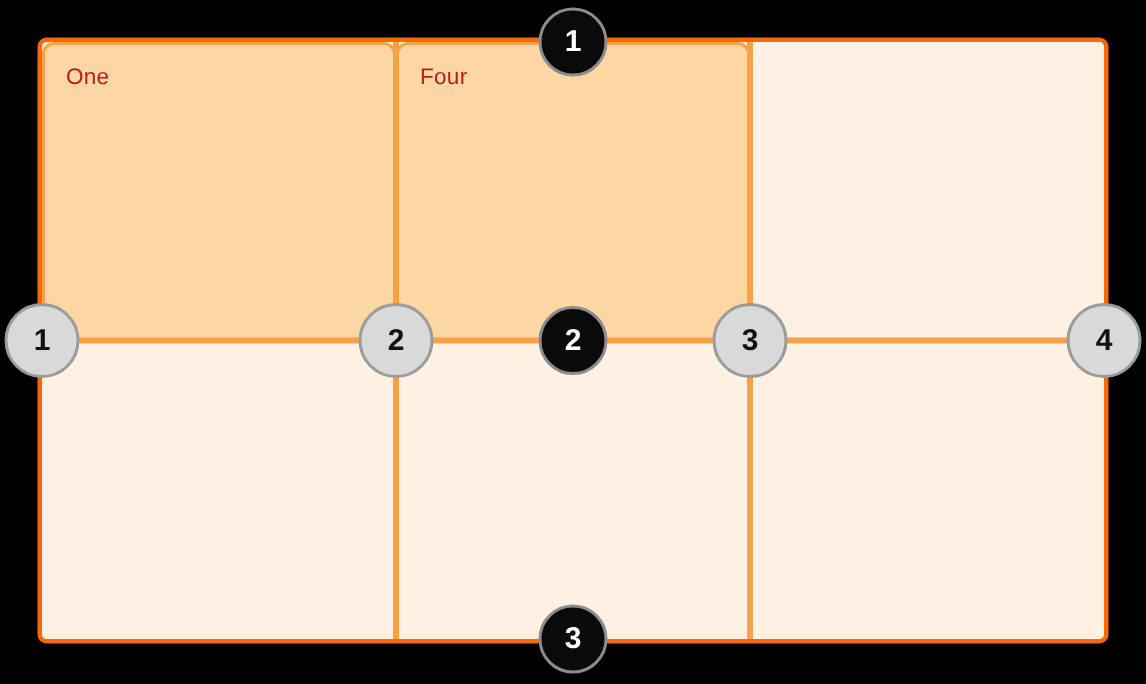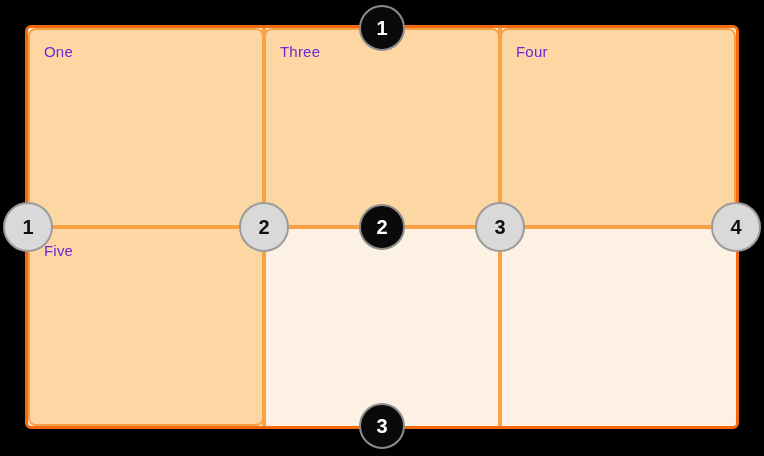--- a/index.html
+++ b/index.html
@@ -31,21 +31,21 @@
   }
   .cell{
     box-sizing:border-box;
     border:2px solid #f9a145;
     border-radius:8px;
     background:#fdd7a3;
     padding:13px 14px;
   }
   .cell.empty{border:none;background:transparent;}
   .cell-label{
-    color:#6d28d9;
+    color:#b91c1c;
     font-size:15px;
     letter-spacing:.2px;
   }
   .badge{
     position:absolute;
     transform:translate(-50%,-50%);
     border-radius:50%;
     display:flex;align-items:center;justify-content:center;
     font-weight:bold;
     box-sizing:border-box;
@@ -80,27 +80,21 @@
 
   <div class="gline v v1"></div>
   <div class="gline v v2"></div>
   <div class="gline h"></div>
 
   <div class="cells">
     <div class="cell">
       <span class="cell-label">One</span>
     </div>
     <div class="cell">
-      <span class="cell-label">Three</span>
-    </div>
-    <div class="cell">
       <span class="cell-label">Four</span>
-    </div>
-    <div class="cell">
-      <span class="cell-label">Five</span>
     </div>
     <div class="cell empty">
       <span class="cell-label"></span>
     </div>
   </div>
 
   <div class="badge gray cb1">1</div>
   <div class="badge gray cb2">2</div>
   <div class="badge gray cb3">3</div>
   <div class="badge gray cb4">4</div>

